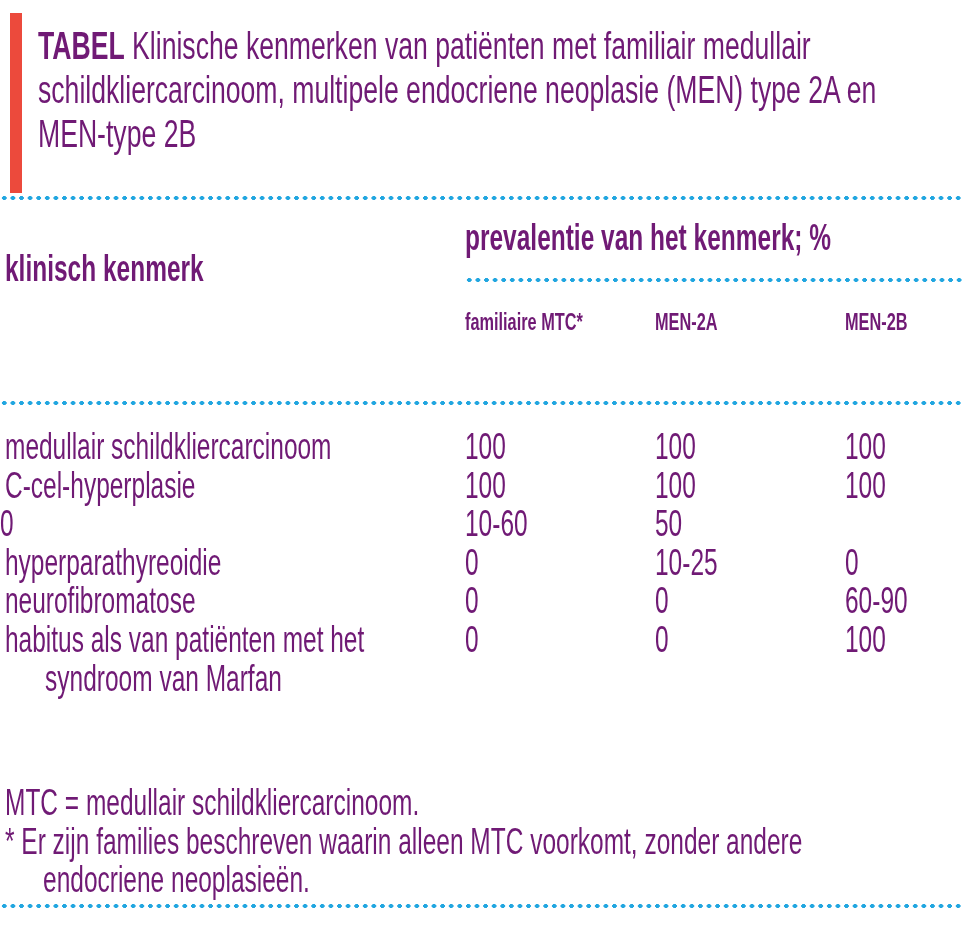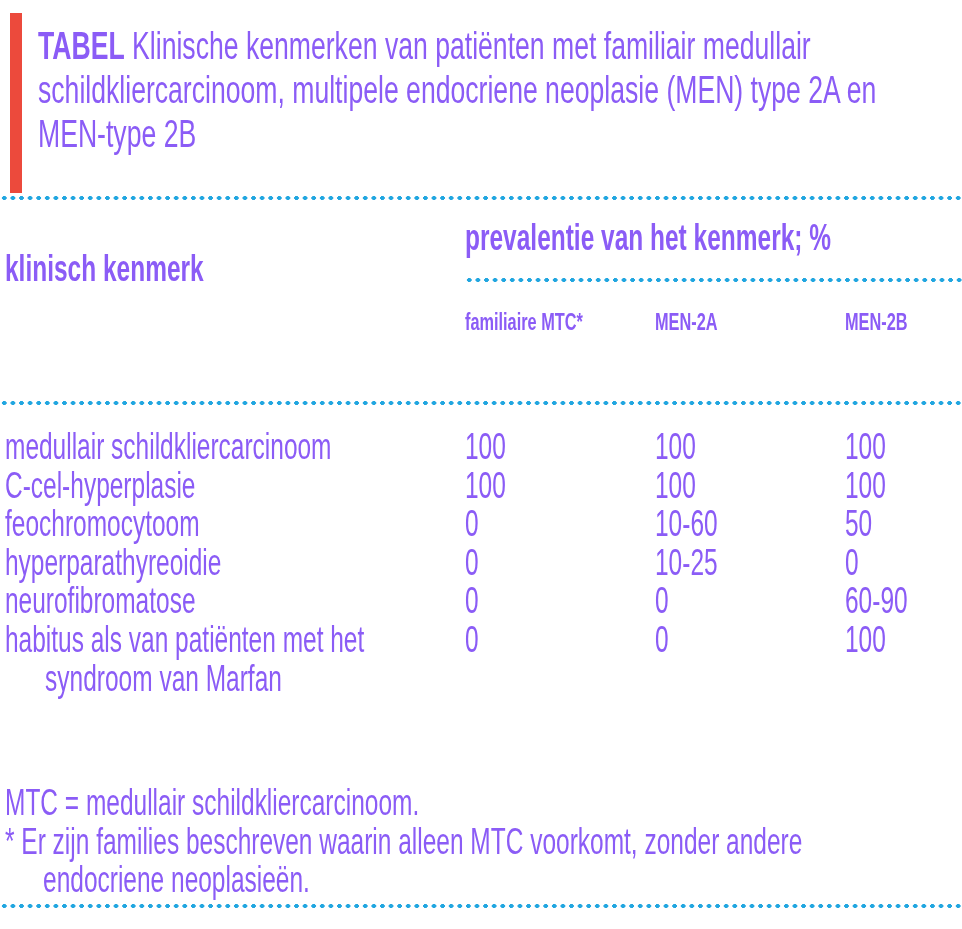--- a/index.html
+++ b/index.html
@@ -6,21 +6,21 @@
     margin: 0;
     padding: 0;
     background: #ffffff;
   }
   #page {
     position: relative;
     width: 962px;
     height: 929px;
     background: #ffffff;
     font-family: "Liberation Sans", sans-serif;
-    color: #8b5cf6;
+    color: #701a75;
     overflow: hidden;
   }
   .abs { position: absolute; }
 
   
   #accent-bar {
     left: 10px; top: 13px;
     width: 12px; height: 180px;
     background: #EC4A3C;
   }
@@ -156,21 +156,20 @@
     </div>
 
     <div class="trow">
       <div class="label-cell"><span class="cx">C-cel-hyperplasie</span></div>
       <div><span class="cx">100</span></div>
       <div><span class="cx">100</span></div>
       <div><span class="cx">100</span></div>
     </div>
 
     <div class="trow">
-      <div class="label-cell"><span class="cx">feochromocytoom</span></div>
       <div><span class="cx">0</span></div>
       <div><span class="cx">10-60</span></div>
       <div><span class="cx">50</span></div>
     </div>
 
     <div class="trow">
       <div class="label-cell"><span class="cx">hyperparathyreoidie</span></div>
       <div><span class="cx">0</span></div>
       <div><span class="cx">10-25</span></div>
       <div><span class="cx">0</span></div>

